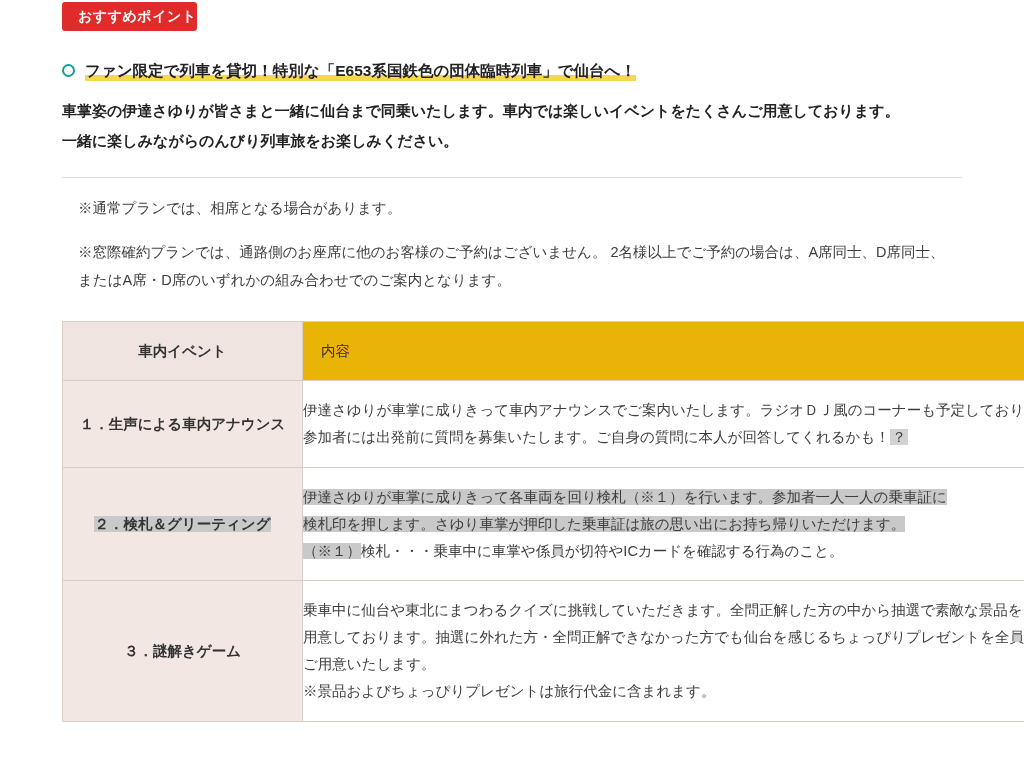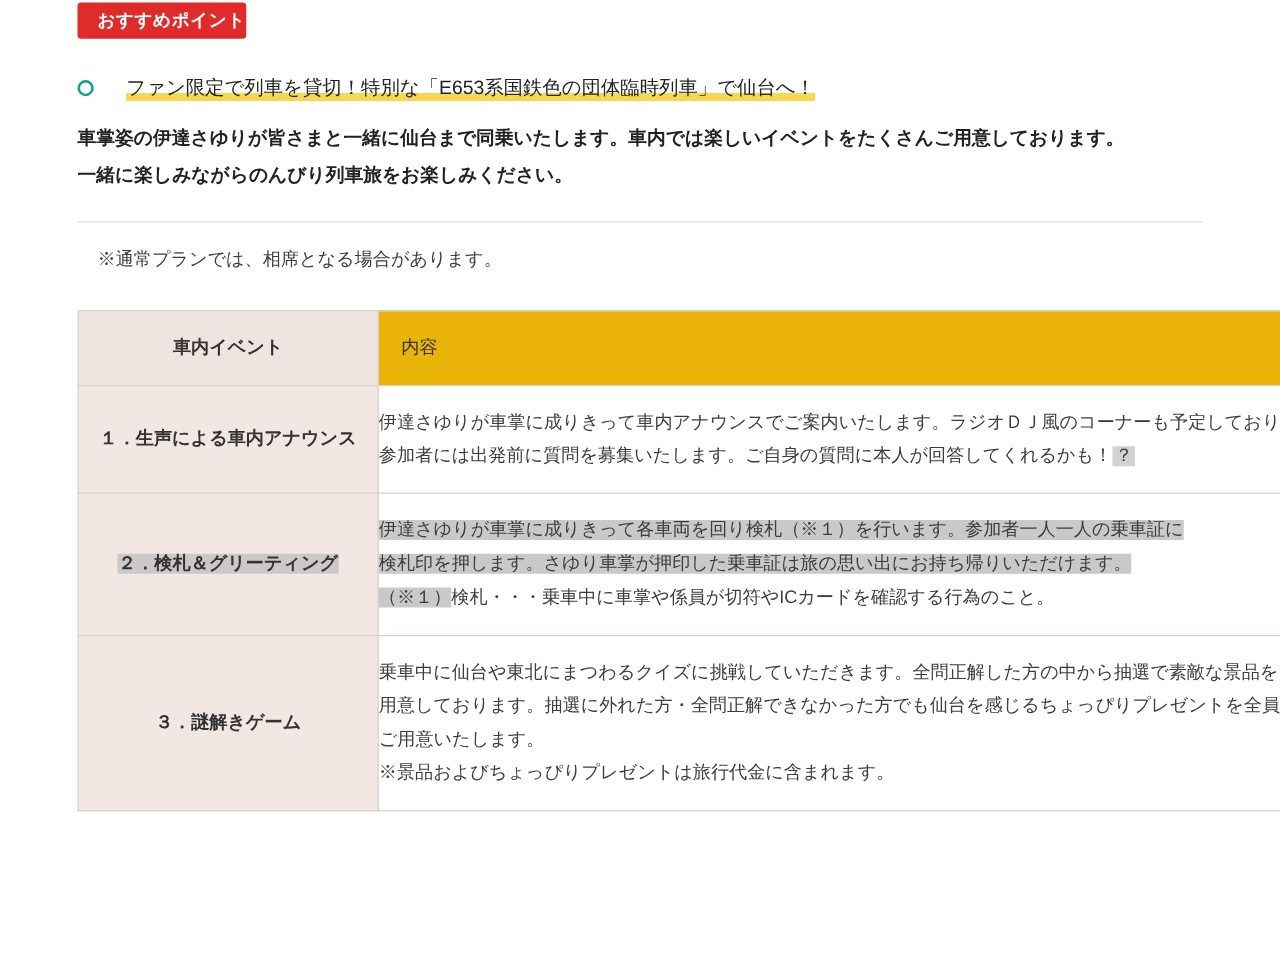--- a/index.html
+++ b/index.html
@@ -45,26 +45,25 @@
     width: 13px;
     height: 13px;
     border: 2px solid #12a19a;
     border-radius: 50%;
     margin-top: 5px;
     margin-right: 10px;
     box-sizing: border-box;
   }
   .headline {
     font-size: 15.5px;
-    font-weight: normal;
+    font-weight: bold;
     color: #222222;
     line-height: 1.5;
     background: linear-gradient(transparent 68%, #f5d84e 68%, #f5d84e 96%, transparent 96%);
     display: inline;
-    margin-left: 16px;
   }
   .lead {
     margin-top: 14px;
     font-size: 15px;
     font-weight: bold;
     color: #222222;
     line-height: 1.95;
   }
   .hr {
     border: 0;
@@ -145,20 +144,21 @@
 
   <div class="lead">
     <div>車掌姿の伊達さゆりが皆さまと一緒に仙台まで同乗いたします。車内では楽しいイベントをたくさんご用意しております。</div>
     <div>一緒に楽しみながらのんびり列車旅をお楽しみください。</div>
   </div>
 
   <hr class="hr">
 
   <div class="notes">
     <p>※通常プランでは、相席となる場合があります。</p>
+    <p>※窓際確約プランでは、通路側のお座席に他のお客様のご予約はございません。 2名様以上でご予約の場合は、A席同士、D席同士、またはA席・D席のいずれかの組み合わせでのご案内となります。</p>
   </div>
 
   <table class="events">
     <colgroup>
       <col style="width:240px">
       <col>
     </colgroup>
     <tbody>
       <tr>
         <th>車内イベント</th>

